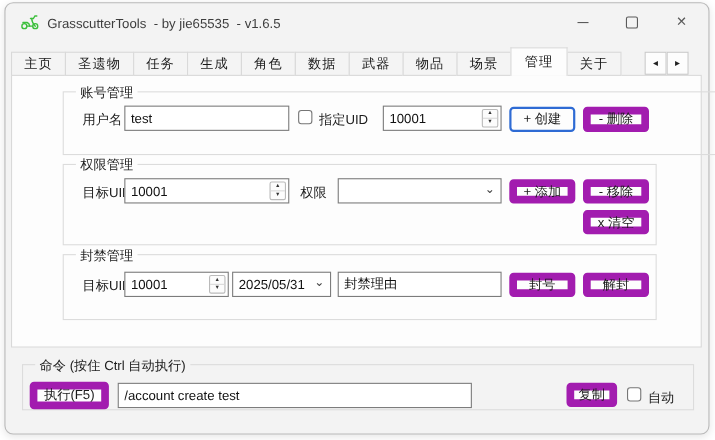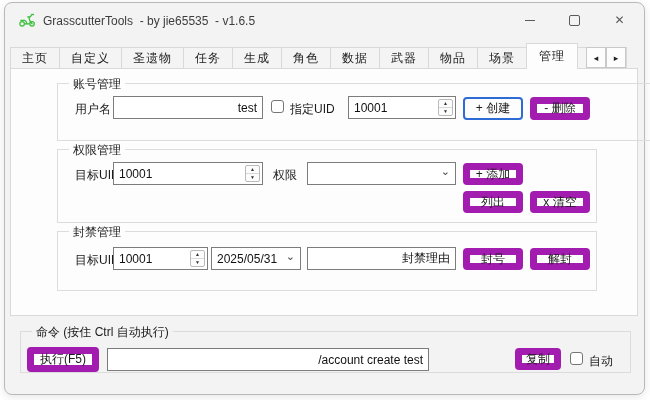--- a/index.html
+++ b/index.html
@@ -48,21 +48,21 @@
     background:#fdfdfd;border:1px solid #d9d9d9;box-sizing:border-box;z-index:2;
   }
   
   .group{position:absolute;border:1px solid #dcdcdc;box-sizing:border-box;}
   .group-title{position:absolute;top:-8px;left:11px;padding:0 4px;background:#fdfdfd;white-space:nowrap;}
   .group.on-gray .group-title{background:#f3f3f3;}
   .flabel{position:absolute;white-space:nowrap;color:#1b1b1b;}
   
   .tbx{
     position:absolute;box-sizing:border-box;border:1px solid #7c7c7c;background:#fff;
-    font-family:inherit;font-size:12px;color:#111;padding:0 5px;outline:none;text-align:right;
+    font-family:inherit;font-size:12px;color:#111;padding:0 5px;outline:none;
   }
   .numwrap{position:absolute;box-sizing:border-box;border:1px solid #7c7c7c;background:#fff;}
   .numwrap .numval{position:absolute;left:5px;top:0;bottom:0;display:flex;align-items:center;color:#111;}
   .spinner{
     position:absolute;right:2px;top:2px;bottom:2px;width:15px;
     border:1px solid #bababa;border-radius:2px;background:#fcfcfc;
     display:flex;flex-direction:column;box-sizing:border-box;cursor:default;
   }
   .spin-half{flex:1;display:flex;align-items:center;justify-content:center;font-size:5px;color:#333;line-height:1;}
   .spin-half.up{border-bottom:1px solid #d9d9d9;}
@@ -100,21 +100,20 @@
     <div class="win-btn wb-max">
         <span class="glyph-max"></span>
       </div>
     <div class="win-btn wb-close">
         <span class="glyph-close">✕</span>
       </div>
   </div>
 
   <div class="tabstrip">
       <div class="tab">主页</div>
-      <div class="tab">自定义</div>
       <div class="tab">圣遗物</div>
       <div class="tab">任务</div>
       <div class="tab">生成</div>
       <div class="tab">角色</div>
       <div class="tab">数据</div>
       <div class="tab">武器</div>
       <div class="tab">物品</div>
       <div class="tab">场景</div>
       <div class="tab selected">管理</div>
       <div class="tab">关于</div>
@@ -161,22 +160,22 @@
     </span>
   </div>
   <span class="flabel" style="left:268px;top:164px;z-index:6;">权限</span>
   <div class="combo" style="left:302px;top:159px;width:149px;height:23px;z-index:6;">
     <span class="combo-val"></span>
     <span class="chev">⌄</span>
   </div>
   <div class="btn" style="left:458px;top:160px;width:60px;height:22px;z-index:6;">
       <span>+ 添加</span>
     </div>
-  <div class="btn" style="left:458px;top:188px;width:60px;height:22px;z-index:6;">
-      <span>列出</span>
+  <div class="btn" style="left:525px;top:160px;width:60px;height:22px;z-index:6;">
+      <span>- 移除</span>
     </div>
   <div class="btn" style="left:525px;top:188px;width:60px;height:22px;z-index:6;">
       <span>x 清空</span>
     </div>
 
   <div class="group" style="left:52px;top:228px;width:540px;height:60px;z-index:5;">
     <span class="group-title">封禁管理</span>
   </div>
   <span class="flabel" style="left:70px;top:249px;z-index:6;">目标UID</span>
   <div class="numwrap" style="left:108px;top:244px;width:95px;height:23px;z-index:6;">

